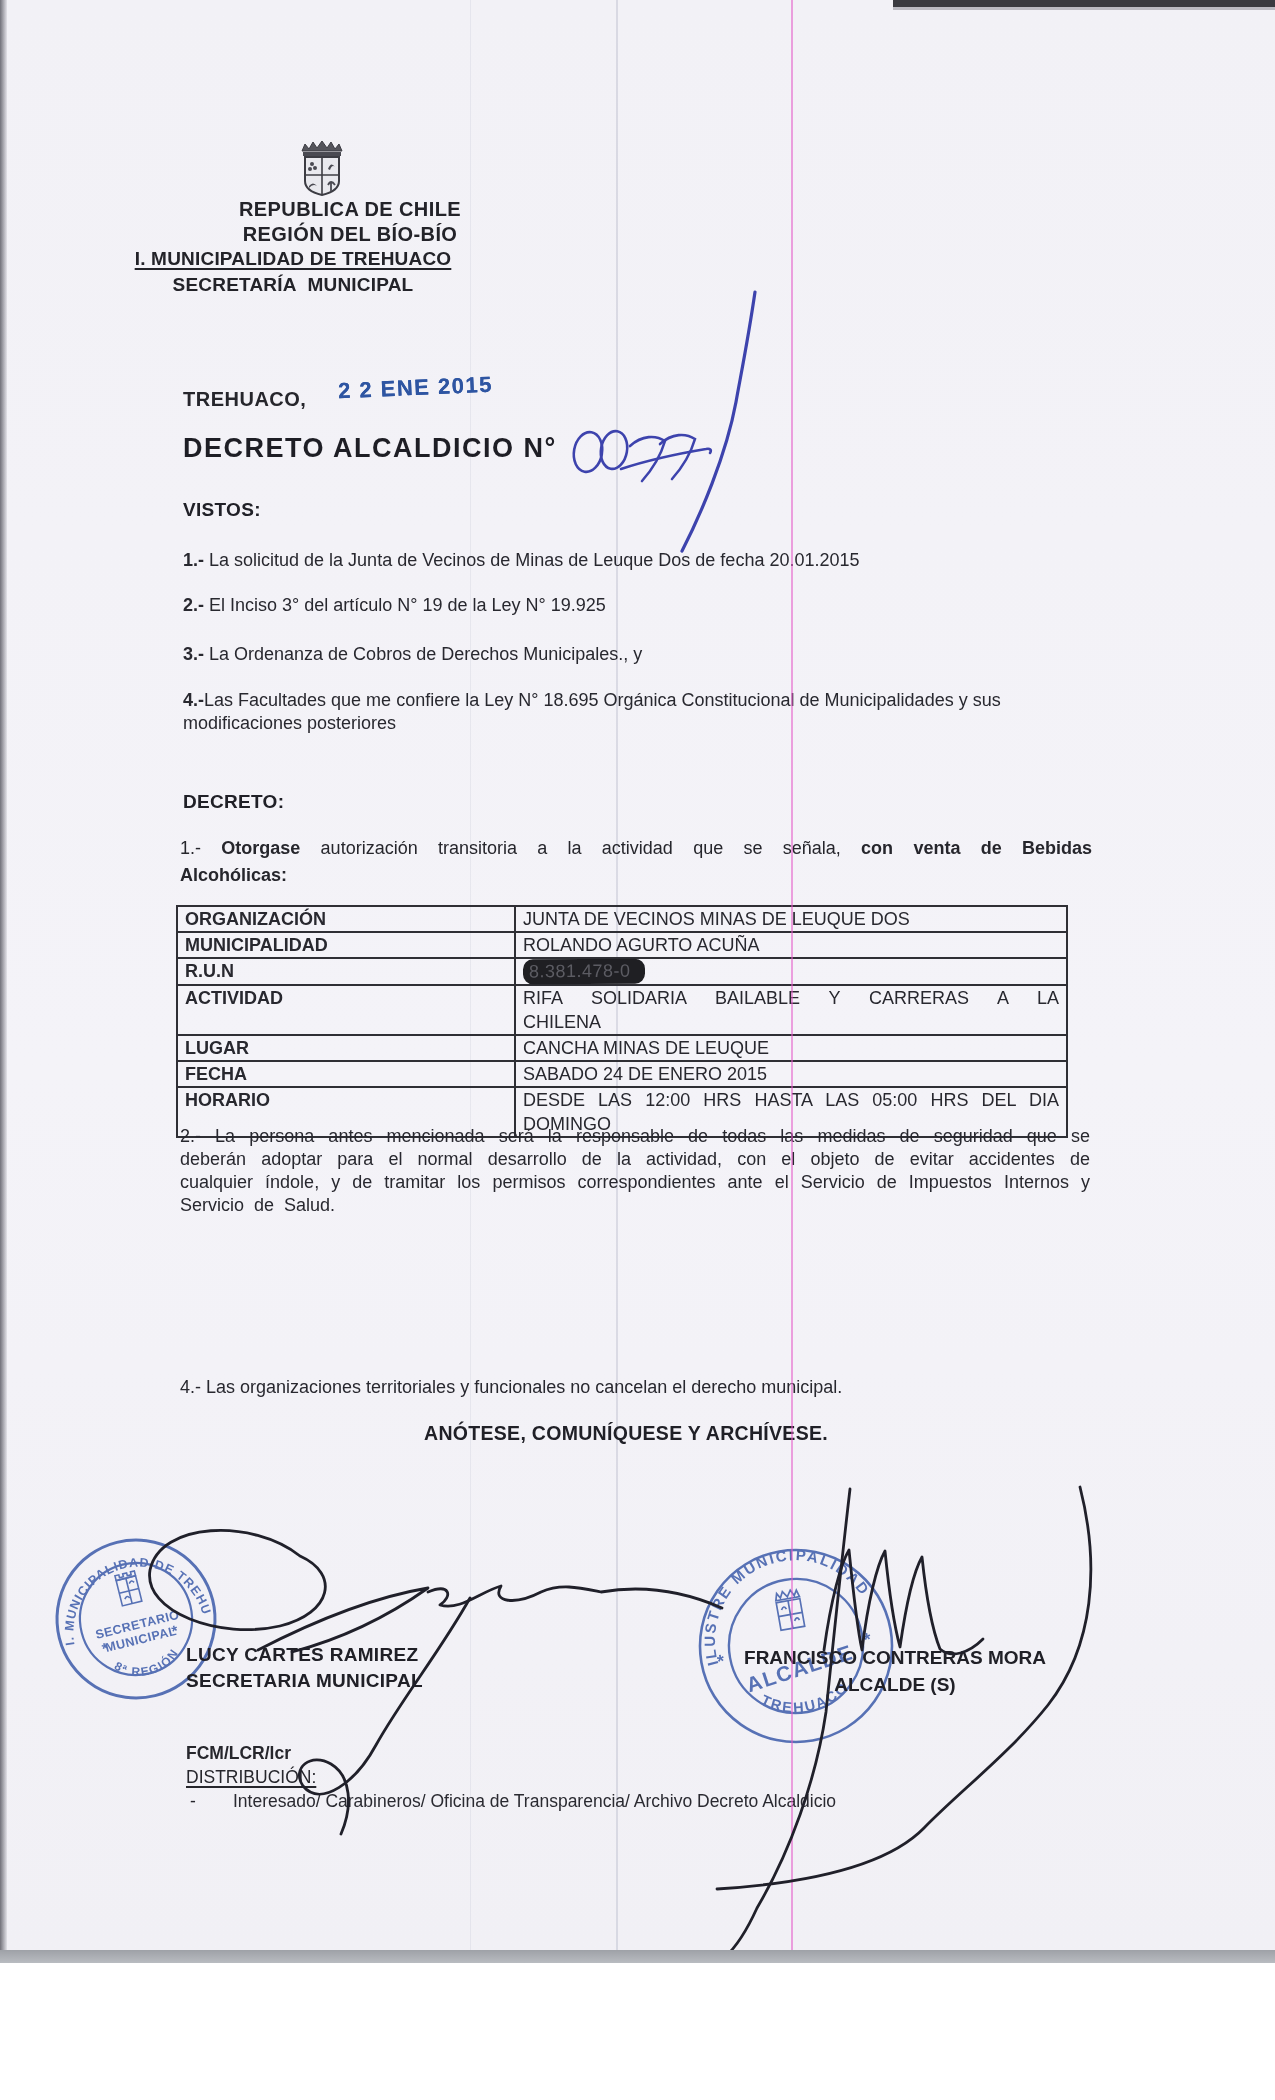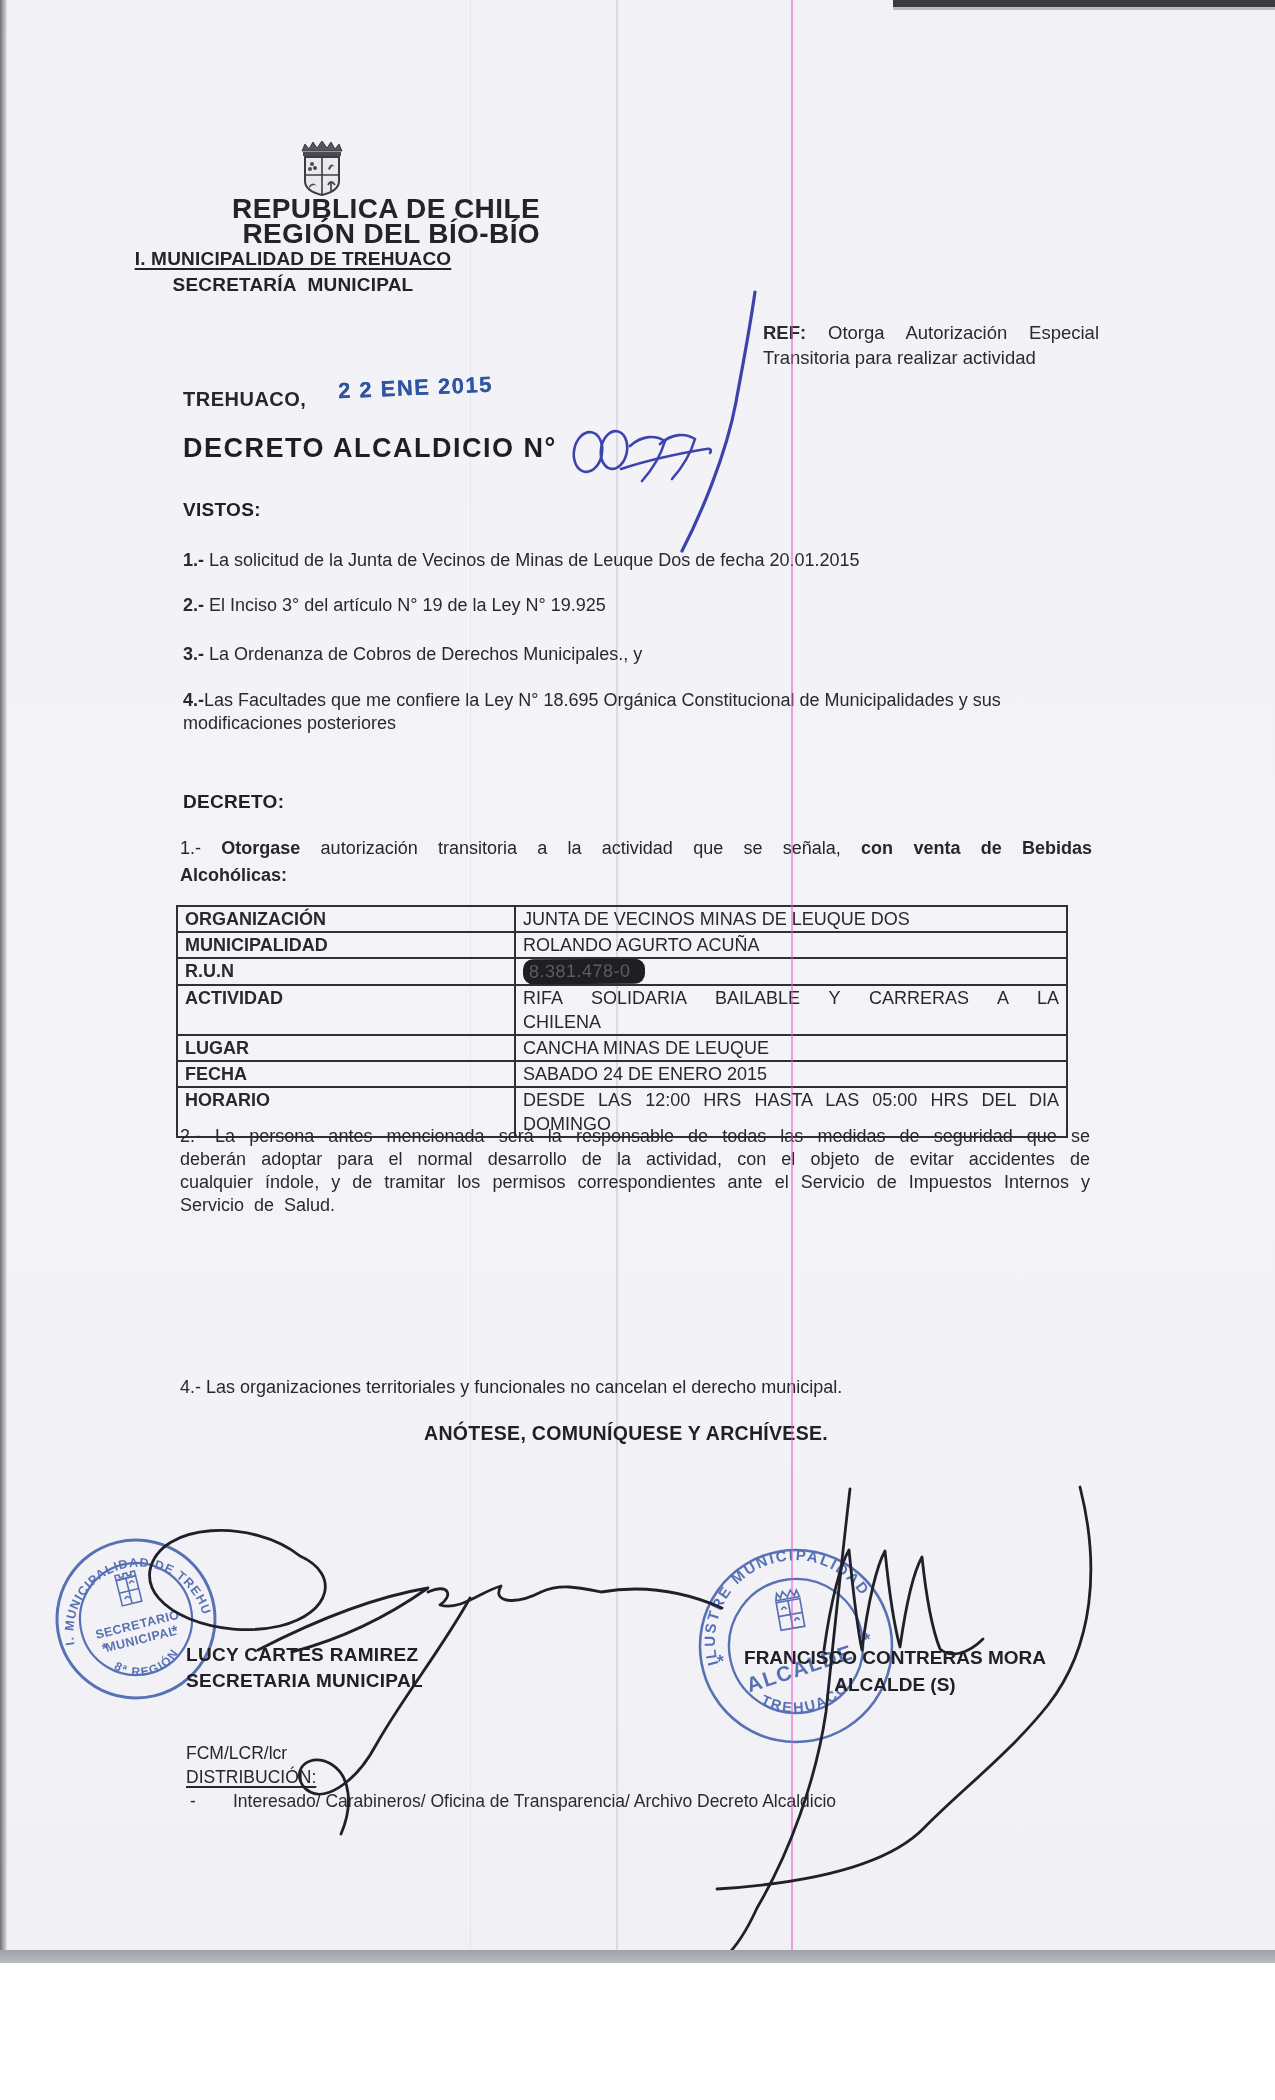--- a/index.html
+++ b/index.html
@@ -15,21 +15,21 @@
   .edge-left{left:0;top:0;width:7px;height:1950px;
              background:linear-gradient(to right,rgba(70,70,80,.75),rgba(120,120,135,.12));}
   .edge-topright{left:893px;top:0;width:382px;height:7px;background:#3a3a40;}
   .edge-topright2{left:893px;top:7px;width:382px;height:3px;background:rgba(120,120,130,.45);}
   .fold1{left:616px;top:0;width:2px;height:1950px;background:rgba(120,125,155,.20);}
   .fold2{left:470px;top:0;width:1px;height:1950px;background:rgba(120,125,155,.10);}
   .pinkline{left:791px;top:0;width:2px;height:1950px;background:rgba(228,90,200,.55);}
   .shadow-band{left:0;top:1950px;width:1275px;height:13px;
                background:linear-gradient(180deg,#9ea1a7,#b9bcc1);}
   
-  .hdr1{left:160px;top:197px;width:380px;font-weight:bold;font-size:28px;line-height:24.5px;text-align:right;letter-spacing:.4px;color:#232329;}
+  .hdr1{left:160px;top:197px;width:380px;font-weight:bold;font-size:20px;line-height:24.5px;text-align:center;letter-spacing:.4px;color:#232329;}
   .hdr2{left:103px;top:246px;width:380px;font-weight:bold;font-size:19px;line-height:26px;text-align:center;letter-spacing:.2px;color:#232329;}
   .hdr2 .u{text-decoration:underline;text-underline-offset:3px;text-decoration-thickness:2px;}
   .hdr2 .ws{word-spacing:6px;}
   .ref{left:763px;top:321px;width:336px;font-size:18.5px;line-height:24.5px;text-align:justify;color:#2a2a31;}
   .city{left:183px;top:388px;font-weight:bold;font-size:20px;letter-spacing:.5px;}
   .datestamp{left:338px;top:375px;font-weight:bold;font-size:22px;letter-spacing:1.5px;
              color:#2e55a2;transform:rotate(-2.5deg);text-shadow:0 0 .6px #2e55a2;}
   .decreetitle{left:183px;top:433px;font-weight:bold;font-size:27px;letter-spacing:1.5px;color:#1e1e25;}
   .h19{font-weight:bold;font-size:19px;letter-spacing:.3px;color:#202027;}
   .body18{font-size:18px;line-height:23px;color:#28282f;}
@@ -51,21 +51,21 @@
   table.dt td.lbl{width:322px;font-weight:bold;}
   td.val-just{text-align:justify;}
   .ws-act{word-spacing:16px;}
   .ws-hor{word-spacing:2px;}
   .redact{display:inline-block;background:#1f1f23;color:#5c5c63;padding:0 14px 1px 6px;
           border-radius:10px;transform:rotate(-.4deg);letter-spacing:.5px;}
   
   .signame-l{left:186px;top:1644px;font-weight:bold;font-size:19px;letter-spacing:.3px;color:#202027;}
   .sigtitle-l{left:186px;top:1670px;font-weight:bold;font-size:19px;letter-spacing:.3px;color:#202027;}
   .sig-r{left:703px;top:1644px;width:384px;text-align:center;font-weight:bold;font-size:19px;line-height:27px;color:#202027;}
-  .fcm{left:186px;top:1743px;font-weight:normal;font-size:17.5px;}
+  .fcm{left:186px;top:1743px;font-weight:bold;font-size:17.5px;}
   .dist{left:186px;top:1767px;font-weight:normal;font-size:17.5px;text-decoration:underline;text-decoration-thickness:2px;text-underline-offset:3px;}
   .dist-dash{left:190px;top:1791px;font-size:17.5px;}
   .dist-text{left:233px;top:1791px;font-size:17.5px;color:#2a2a31;}
   .stamp{opacity:.92;}
   svg{display:block;}
   .overlay{pointer-events:none;}
 </style>
 </head>
 <body>
 
@@ -94,23 +94,20 @@
 
     <div class="abs hdr1">
       <div>REPUBLICA DE CHILE</div>
       <div>REGIÓN DEL BÍO-BÍO</div>
     </div>
     <div class="abs hdr2">
       <div><span class="u">I. MUNICIPALIDAD DE TREHUACO</span></div>
       <div class="ws">SECRETARÍA MUNICIPAL</div>
     </div>
 
-    <div class="abs ref just">
-      <span class="b">REF:</span><span> Otorga Autorización Especial Transitoria para realizar actividad</span>
-    </div>
 
     <div class="abs city">TREHUACO,</div>
     <div class="abs datestamp">2 2 ENE 2015</div>
 
     <div class="abs decreetitle">DECRETO ALCALDICIO N°</div>
 
     <div class="abs h19 vistos-h">VISTOS:</div>
     <div class="abs body18 vi1"><span class="b">1.-</span><span> La solicitud de la Junta de Vecinos de Minas de Leuque Dos de fecha 20.01.2015</span></div>
     <div class="abs body18 vi2"><span class="b">2.-</span><span> El Inciso 3° del artículo N° 19 de la Ley N° 19.925</span></div>
     <div class="abs body18 vi3"><span class="b">3.-</span><span> La Ordenanza de Cobros de Derechos Municipales., y</span></div>

